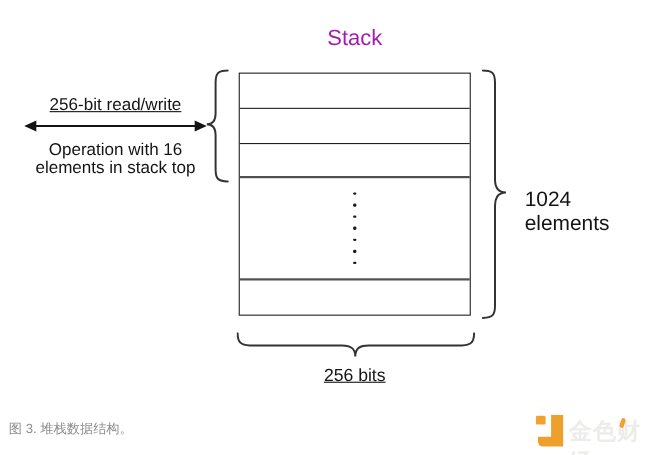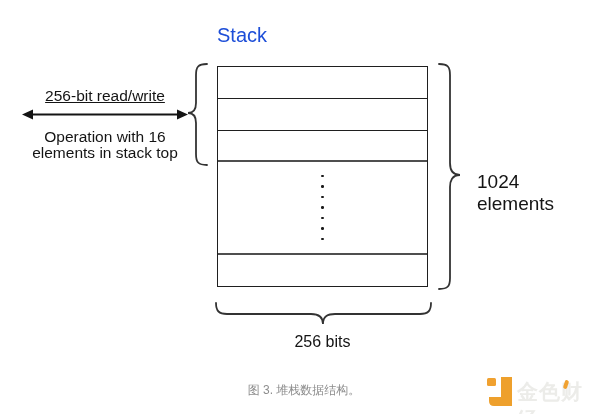--- a/index.html
+++ b/index.html
@@ -2,21 +2,21 @@
 <html><head>
 <meta charset="utf-8">
 <style>
   html,body{margin:0;padding:0;}
   body{
     width:600px;height:414px;background:#ffffff;position:relative;overflow:hidden;
     font-family:"Liberation Sans","DejaVu Sans",sans-serif;color:#141414;
   }
   .abs{position:absolute;}
   
-  .title{left:217px;top:24px;width:211px;font-size:20px;color:#1d4ed8;}
+  .title{left:217px;top:24px;width:211px;text-align:center;font-size:20px;color:#a21caf;}
   
   .stack-box{left:217px;top:66px;width:211px;height:221px;border:1.5px solid #1f1f1f;box-sizing:border-box;}
   .row{width:100%;box-sizing:border-box;}
   .row.thin{border-bottom:1.5px solid #1f1f1f;}
   .row.thick{border-bottom:2px solid #4f4f4f;}
   .mid-section{display:flex;align-items:center;justify-content:center;}
   .dots-column{display:flex;flex-direction:column;gap:8px;}
   .dot{width:2.5px;height:2.5px;background:#1a1a1a;border-radius:50%;}
   
   .left-note{left:10px;width:190px;text-align:center;font-size:15.5px;color:#141414;}
@@ -24,23 +24,23 @@
   .ln2{top:128px;text-align:center;}
   .ln3{top:144px;}
   .arrow-svg{left:22px;top:107px;}
   
   .brace{stroke:#333;stroke-width:1.8;fill:none;stroke-linecap:round;}
   .left-brace{left:185px;top:63px;}
   .right-brace{left:438px;top:63px;}
   .bottom-brace{left:215px;top:302px;}
   
   .right-label{left:477px;top:171px;font-size:19px;color:#141414;}
-  .bottom-label{left:217px;top:333px;width:211px;text-align:center;font-size:16px;color:#141414;}
+  .bottom-label{left:217px;top:333px;width:211px;text-align:center;font-size:16px;color:#141414;text-decoration:underline;}
   
-  .caption{left:8px;top:382px;width:592px;text-align:center;font-size:12px;color:#8d8d8d;}
+  .caption{left:8px;top:382px;width:592px;font-size:12px;color:#8d8d8d;}
   
   .brand-mark{left:487px;top:377px;}
   .brand-text{left:517px;top:378px;font-size:21px;font-weight:700;letter-spacing:1px;color:#ECECE9;}
   .brand-accent{left:564px;top:380px;width:4px;height:9px;background:#F0A130;border-radius:2.5px;transform:rotate(18deg);}
 </style>
 </head>
 <body>
 
 <div class="abs title">Stack</div>
 

